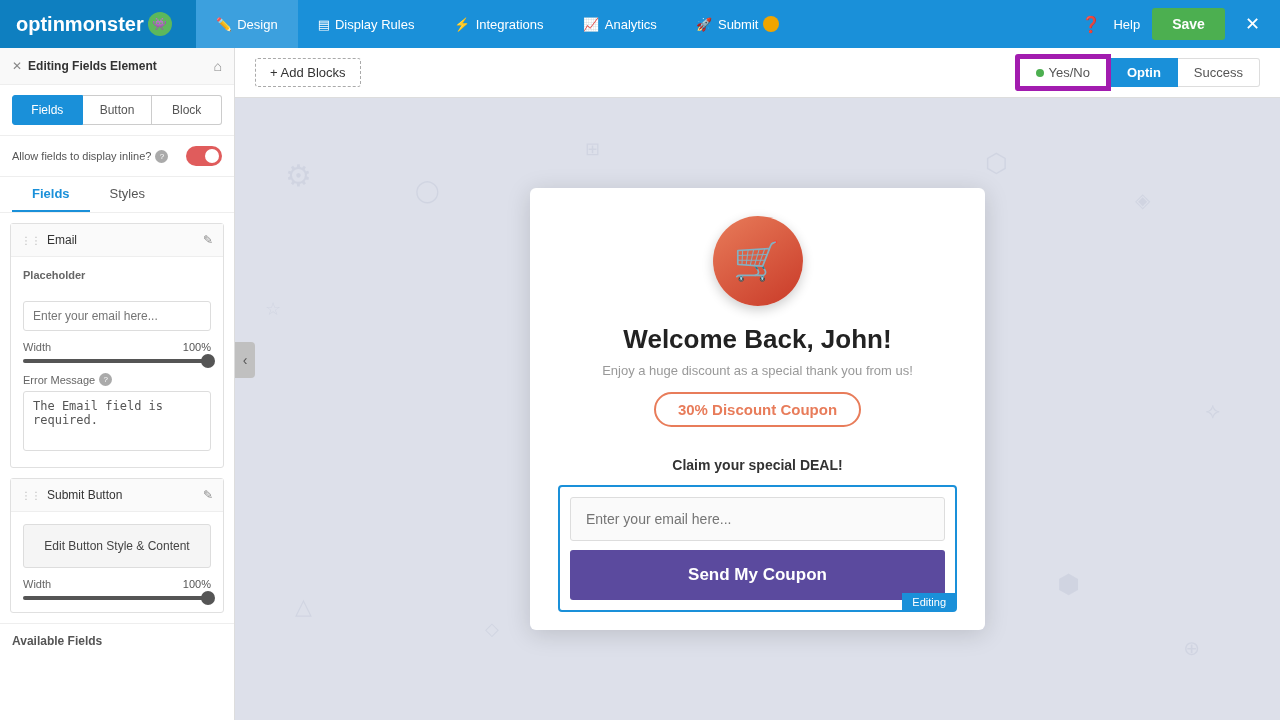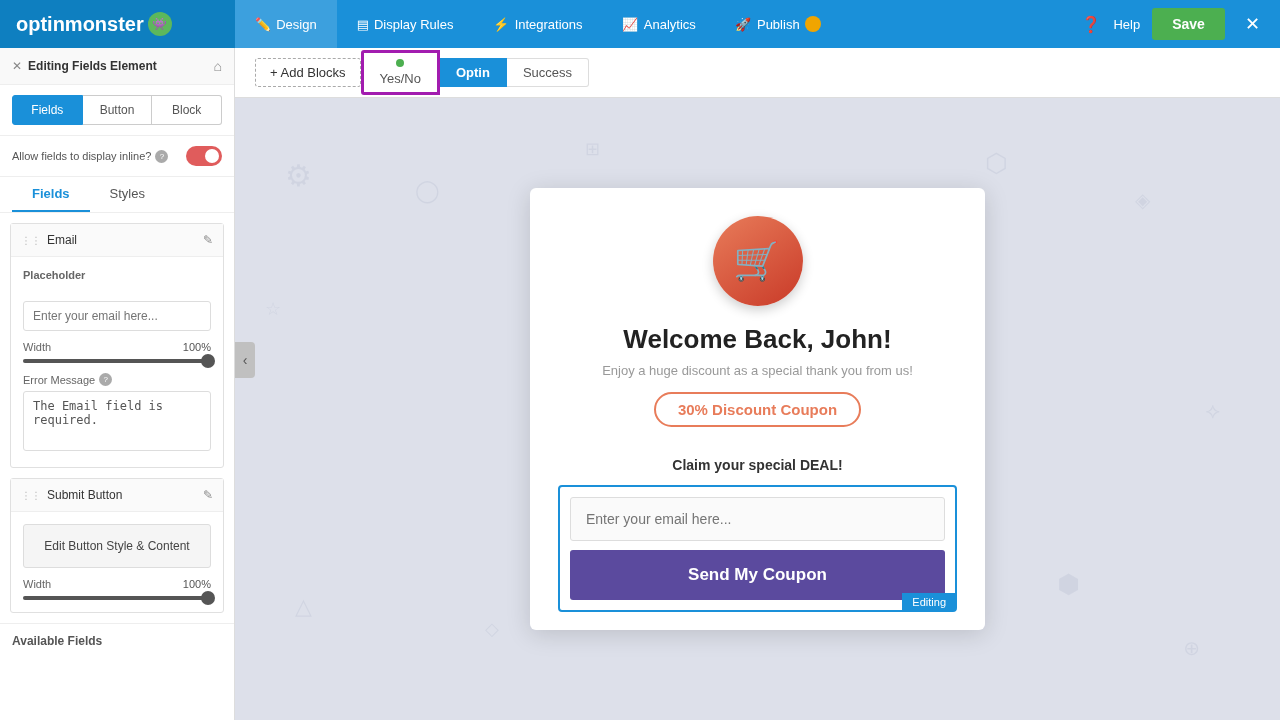--- a/index.html
+++ b/index.html
@@ -2,21 +2,21 @@
 <html><head>
   <meta charset="utf-8">
   <style>
     * { box-sizing: border-box; margin: 0; padding: 0; }
     body { font-family: -apple-system, BlinkMacSystemFont, 'Segoe UI', Arial, sans-serif; background: #f0f0f0; width: 1280px; height: 720px; overflow: hidden; }
   </style>
 </head>
 <body>
 
 <div style="display:flex; align-items:center; height:48px; background:#1a90d9; position:relative; z-index:100;">
-  <div style="width:235px; display:flex; align-items:center; padding:0 16px; background:#0e7fc0; height:100%; gap:2px;">
+  <div style="width:196px; display:flex; align-items:center; padding:0 16px; background:#0e7fc0; height:100%; gap:2px;">
     <span style="font-size:20px; font-weight:800; color:white; font-family:'Arial Black',Arial,sans-serif;">optinmonster</span>
     <div style="width:24px;height:24px;background:#5cb85c;border-radius:50%;margin-left:2px;display:flex;align-items:center;justify-content:center;color:white;font-size:12px;">👾</div>
   </div>
   <div style="display:flex; align-items:center; height:100; flex:1;">
     <div style="display:flex;align-items:center;gap:5px;padding:0 20px;height:48px;color:white;font-size:13px;cursor:pointer;background:rgba(255,255,255,0.15);">
       <span>✏️</span>
       <span>Design</span>
     </div>
     <div style="display:flex;align-items:center;gap:5px;padding:0 20px;height:48px;color:white;font-size:13px;cursor:pointer;">
       <span>▤</span>
@@ -25,21 +25,21 @@
     <div style="display:flex;align-items:center;gap:5px;padding:0 20px;height:48px;color:white;font-size:13px;cursor:pointer;">
       <span>⚡</span>
       <span>Integrations</span>
     </div>
     <div style="display:flex;align-items:center;gap:5px;padding:0 20px;height:48px;color:white;font-size:13px;cursor:pointer;">
       <span>📈</span>
       <span>Analytics</span>
     </div>
     <div style="display:flex;align-items:center;gap:5px;padding:0 20px;height:48px;color:white;font-size:13px;cursor:pointer;">
       <span>🚀</span>
-      <span>Publish</span>
+      <span>Submit</span>
       <span style="width:16px;height:16px;background:#f0a500;border-radius:50%;display:inline-block;"></span>
     </div>
   </div>
   <div style="display:flex;align-items:center;gap:12px;margin-left:auto;padding-right:12px;">
     <span style="color:white;font-size:16px;">❓</span>
     <button style="background:none;border:none;color:white;font-size:13px;cursor:pointer;">Help</button>
     <button style="background:#4caf50;color:white;border:none;padding:8px 20px;font-size:14px;font-weight:600;border-radius:3px;cursor:pointer;">Save</button>
     <button style="background:none;border:none;color:white;font-size:18px;cursor:pointer;padding:8px;">✕</button>
   </div>
 </div>
@@ -126,24 +126,24 @@
 
   <div style="padding:10px 12px;font-size:12px;color:#555;font-weight:600;border-top:1px solid #eee;">Available Fields</div>
 </div>
 
 <div style="position:absolute;left:235px;top:50%;transform:translateY(-50%);width:20px;height:36px;background:#c0c0c0;border-radius:0 4px 4px 0;display:flex;align-items:center;justify-content:center;cursor:pointer;z-index:60;">
   <span style="color:#555;font-size:14px;">‹</span>
 </div>
 
 <div style="position:absolute;top:48px;left:235px;right:0;bottom:0;">
 
-  <div style="display:flex;align-items:center;padding:12px 20px;height:50px;background:white;border-bottom:1px solid #ddd;">
+  <div style="display:flex;align-items:center;justify-content:space-between;padding:12px 20px;height:50px;background:white;border-bottom:1px solid #ddd;">
     <button style="display:flex;align-items:center;gap:6px;font-size:13px;color:#333;border:1px dashed #aaa;padding:6px 14px;border-radius:3px;cursor:pointer;background:none;">+ Add Blocks</button>
     <div style="display:flex;gap:0;align-items:center;">
-      <div style="padding:6px 16px;font-size:13px;border:3px solid #a21caf;border-radius:3px 0 0 3px;cursor:pointer;background:white;color:#555;display:flex;align-items:center;gap:4px;flex-direction:column;">
+      <div style="padding:6px 16px;font-size:13px;border:5px solid #a21caf;border-radius:3px 0 0 3px;cursor:pointer;background:white;color:#555;display:flex;align-items:center;gap:4px;">
         <span style="width:8px;height:8px;background:#4caf50;border-radius:50%;display:inline-block;"></span>
         <span>Yes/No</span>
       </div>
       <div style="padding:6px 16px;font-size:13px;border:1px solid #1a90d9;border-left:none;cursor:pointer;background:#1a90d9;color:white;font-weight:600;">Optin</div>
       <div style="padding:6px 16px;font-size:13px;border:1px solid #ddd;border-left:none;cursor:pointer;background:white;color:#555;border-radius:0 3px 3px 0;">Success</div>
     </div>
   </div>
 
   <div style="background:#dde0ea;position:relative;overflow:hidden;height:calc(100% - 50px);display:flex;align-items:center;justify-content:center;">
 

